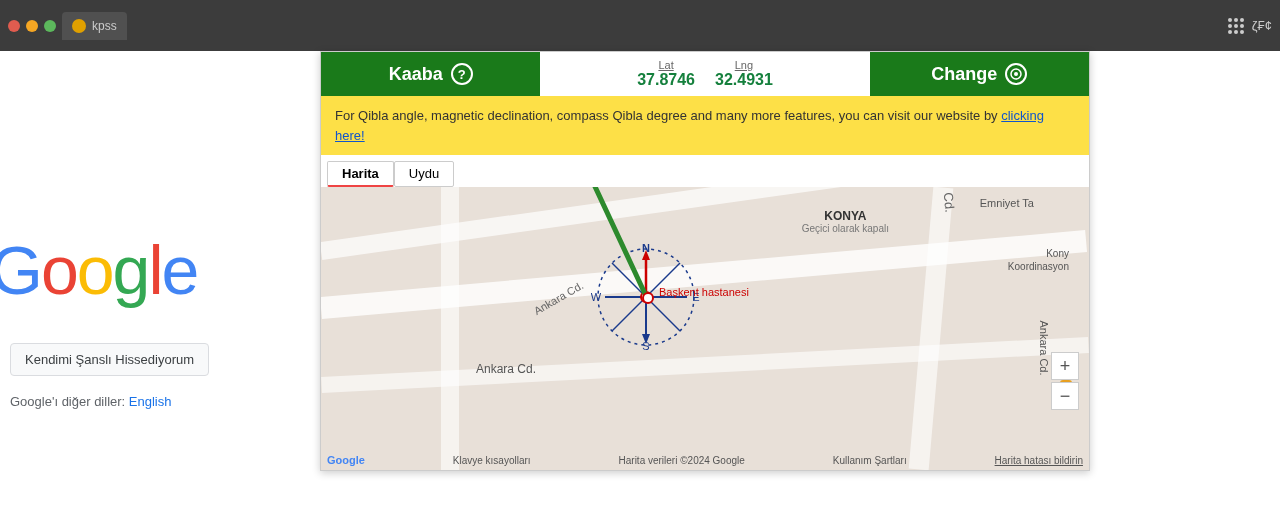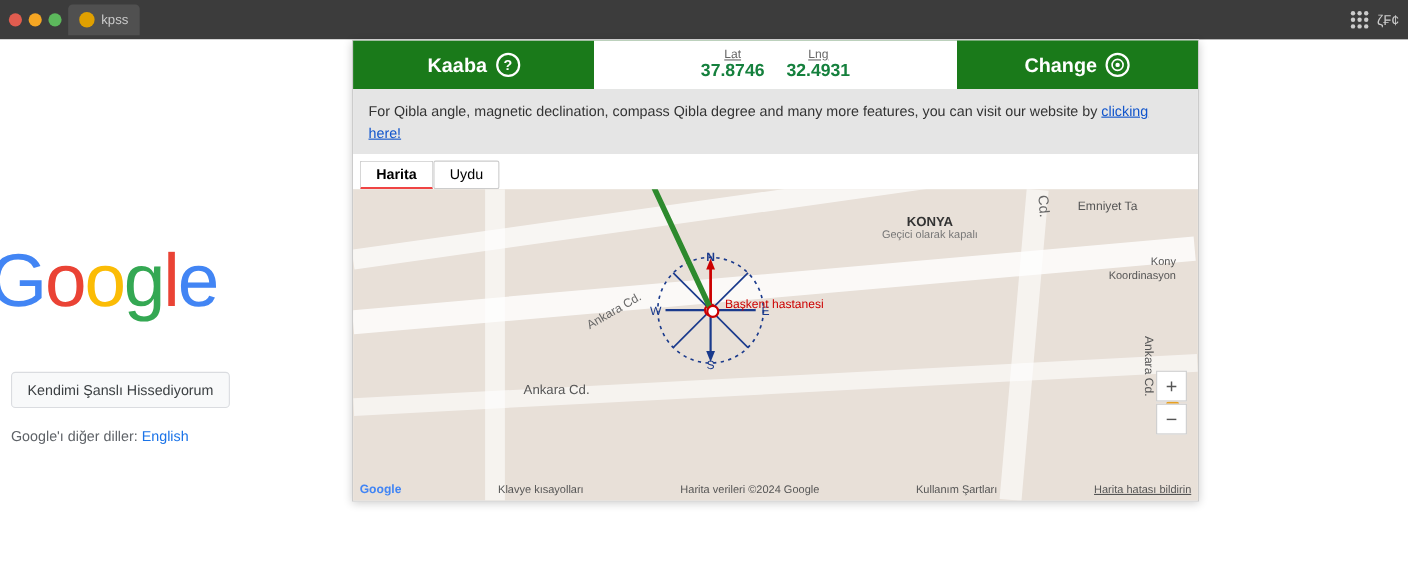--- a/index.html
+++ b/index.html
@@ -7,21 +7,21 @@
       width: 1280px;
       height: 512px;
       overflow: hidden;
       font-family: Arial, sans-serif;
       background: #fff;
       position: relative;
     }
 
     
     .browser-bar {
-      height: 36px;
+      height: 51px;
       background: #3c3c3c;
       display: flex;
       align-items: center;
       padding: 0 8px;
       gap: 6px;
     }
     .browser-dot {
       width: 12px; height: 12px;
       border-radius: 50%;
     }
@@ -76,21 +76,21 @@
       margin-left: -10px;
       margin-bottom: 20px;
     }
     .g-blue { color: #4285F4; }
     .g-red { color: #EA4335; }
     .g-yellow { color: #FBBC05; }
     .g-green { color: #34A853; }
 
     .google-btn-area {
       margin-left: 10px;
-      margin-top: 24px;
+      margin-top: 14px;
     }
     .google-lucky-btn {
       background: #f8f9fa;
       border: 1px solid #dadce0;
       border-radius: 4px;
       padding: 8px 14px;
       font-size: 13px;
       color: #3c4043;
       cursor: pointer;
     }
@@ -182,21 +182,21 @@
       width: 22px; height: 22px;
       border: 2px solid #fff;
       border-radius: 50%;
       display: flex; align-items: center; justify-content: center;
       color: #fff;
       font-size: 13px;
     }
 
     
     .ext-info-banner {
-      background: #e5e5e5;
+      background: #fde047;
       padding: 10px 14px;
       font-size: 13px;
       color: #333;
       line-height: 1.5;
       flex-shrink: 0;
     }
     .ext-info-link {
       color: #1155cc;
       text-decoration: underline;
       cursor: pointer;

